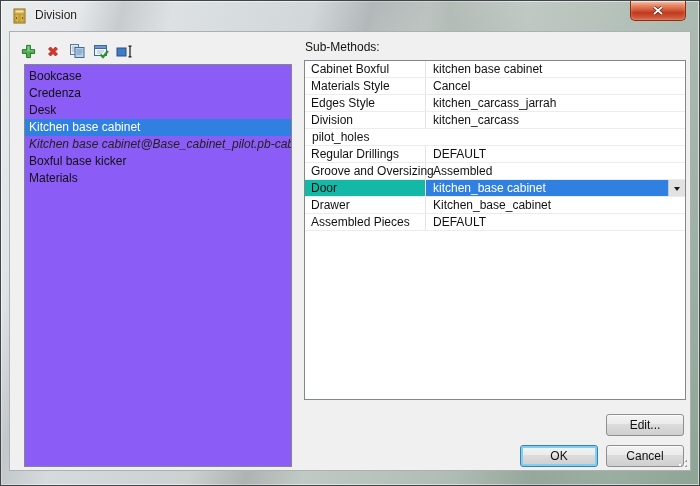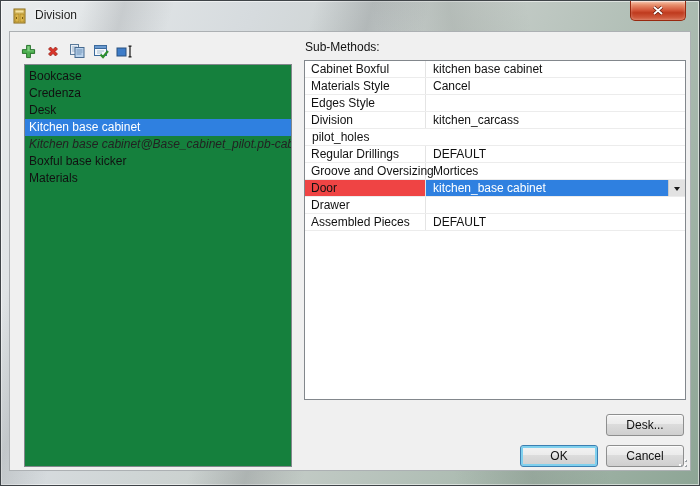--- a/index.html
+++ b/index.html
@@ -39,36 +39,36 @@
   .client{
     position:absolute;left:8px;right:8px;top:30px;bottom:14px;
     background:#f0f0f0;border:1px solid rgba(88,98,104,.45);
   }
   
   .toolbar{position:absolute;left:9px;top:11px;display:flex;gap:5px;}
   .tool{width:19px;height:19px;display:flex;align-items:center;justify-content:center;cursor:pointer;}
   
   .list-box{
     position:absolute;left:14px;top:32px;width:268px;height:403px;
-    background:#15803d;border:1px solid #82878c;padding-top:3px;overflow:hidden;
+    background:#8b5cf6;border:1px solid #82878c;padding-top:3px;overflow:hidden;
   }
   .list-item{height:17px;line-height:17px;padding:0 4px;white-space:nowrap;cursor:default;}
   .list-item.bold{font-weight:bold;}
   .list-item.italic{font-style:italic;color:#222;}
   .list-item.selected{background:var(--selection);color:#fff;}
   
   .sub-label{position:absolute;left:295px;top:8px;}
   .table{
     position:absolute;left:294px;top:28px;width:382px;height:340px;
     background:#fff;border:1px solid #82878c;overflow:hidden;
   }
   .trow{display:flex;height:17px;line-height:16px;border-bottom:1px solid #ececec;cursor:default;}
   .tname{width:121px;padding-left:6px;border-right:1px solid #e4e4e4;white-space:nowrap;overflow:visible;}
   .tval{flex:1;padding-left:7px;position:relative;white-space:nowrap;}
-  .trow.selected .tname{background:#ef4444;}
+  .trow.selected .tname{background:#14b8a6;}
   .trow.selected .tval{background:var(--selection);color:#fff;}
   .dd{
     position:absolute;right:0;top:0;width:17px;height:16px;background:#e2e2e2;
     border-left:1px solid #c9c9c9;display:flex;align-items:center;justify-content:center;cursor:pointer;
   }
   .dd .caret{width:0;height:0;border:3px solid transparent;border-top:4px solid #1a1a1a;margin-top:4px;}
   
   .btn{
     position:absolute;width:78px;height:22px;border:1px solid #8e8f8f;border-radius:3px;
     background:linear-gradient(#f3f3f3 0%,#ebebeb 45%,#dcdcdc 46%,#cfcfcf 100%);
@@ -208,20 +208,24 @@
         <div class="trow">
           <div class="tname">Materials Style</div>
           <div class="tval">
             <span>Cancel</span>
             
           </div>
         </div>
 
         <div class="trow">
           <div class="tname">Edges Style</div>
+          <div class="tval">
+            <span>kitchen_carcass_jarrah</span>
+            
+          </div>
         </div>
 
         <div class="trow">
           <div class="tname">Division</div>
           <div class="tval">
             <span>kitchen_carcass</span>
             
           </div>
         </div>
 
@@ -236,49 +240,53 @@
           <div class="tname">Regular Drillings</div>
           <div class="tval">
             <span>DEFAULT</span>
             
           </div>
         </div>
 
         <div class="trow">
           <div class="tname">Groove and Oversizing</div>
           <div class="tval">
-            <span>Mortices</span>
+            <span>Assembled</span>
             
           </div>
         </div>
 
         <div class="trow selected">
           <div class="tname">Door</div>
           <div class="tval">
             <span>kitchen_base cabinet</span>
             <span class="dd">
               <span class="caret"></span>
             </span>
           </div>
         </div>
 
         <div class="trow">
           <div class="tname">Drawer</div>
+          <div class="tval">
+            <span>Kitchen_base_cabinet</span>
+            
+          </div>
         </div>
 
         <div class="trow">
           <div class="tname">Assembled Pieces</div>
           <div class="tval">
             <span>DEFAULT</span>
             
           </div>
         </div>
       </div>
 
-    <button class="btn" id="btn-edit">Desk...</button>
+    <button class="btn" id="btn-edit">Edit...</button>
     <button class="btn default" id="btn-ok">OK</button>
     <button class="btn" id="btn-cancel">Cancel</button>
 
     <div class="resize-grip">
       <svg width="13" height="13" viewBox="0 0 13 13">
         <rect x="10" y="10" width="2" height="2" fill="#9aa0a5"></rect>
           <rect x="9" y="9" width="2" height="2" fill="#fdfdfd"></rect>
         <rect x="10" y="5" width="2" height="2" fill="#9aa0a5"></rect>
           <rect x="9" y="4" width="2" height="2" fill="#fdfdfd"></rect>
         <rect x="5" y="10" width="2" height="2" fill="#9aa0a5"></rect>

